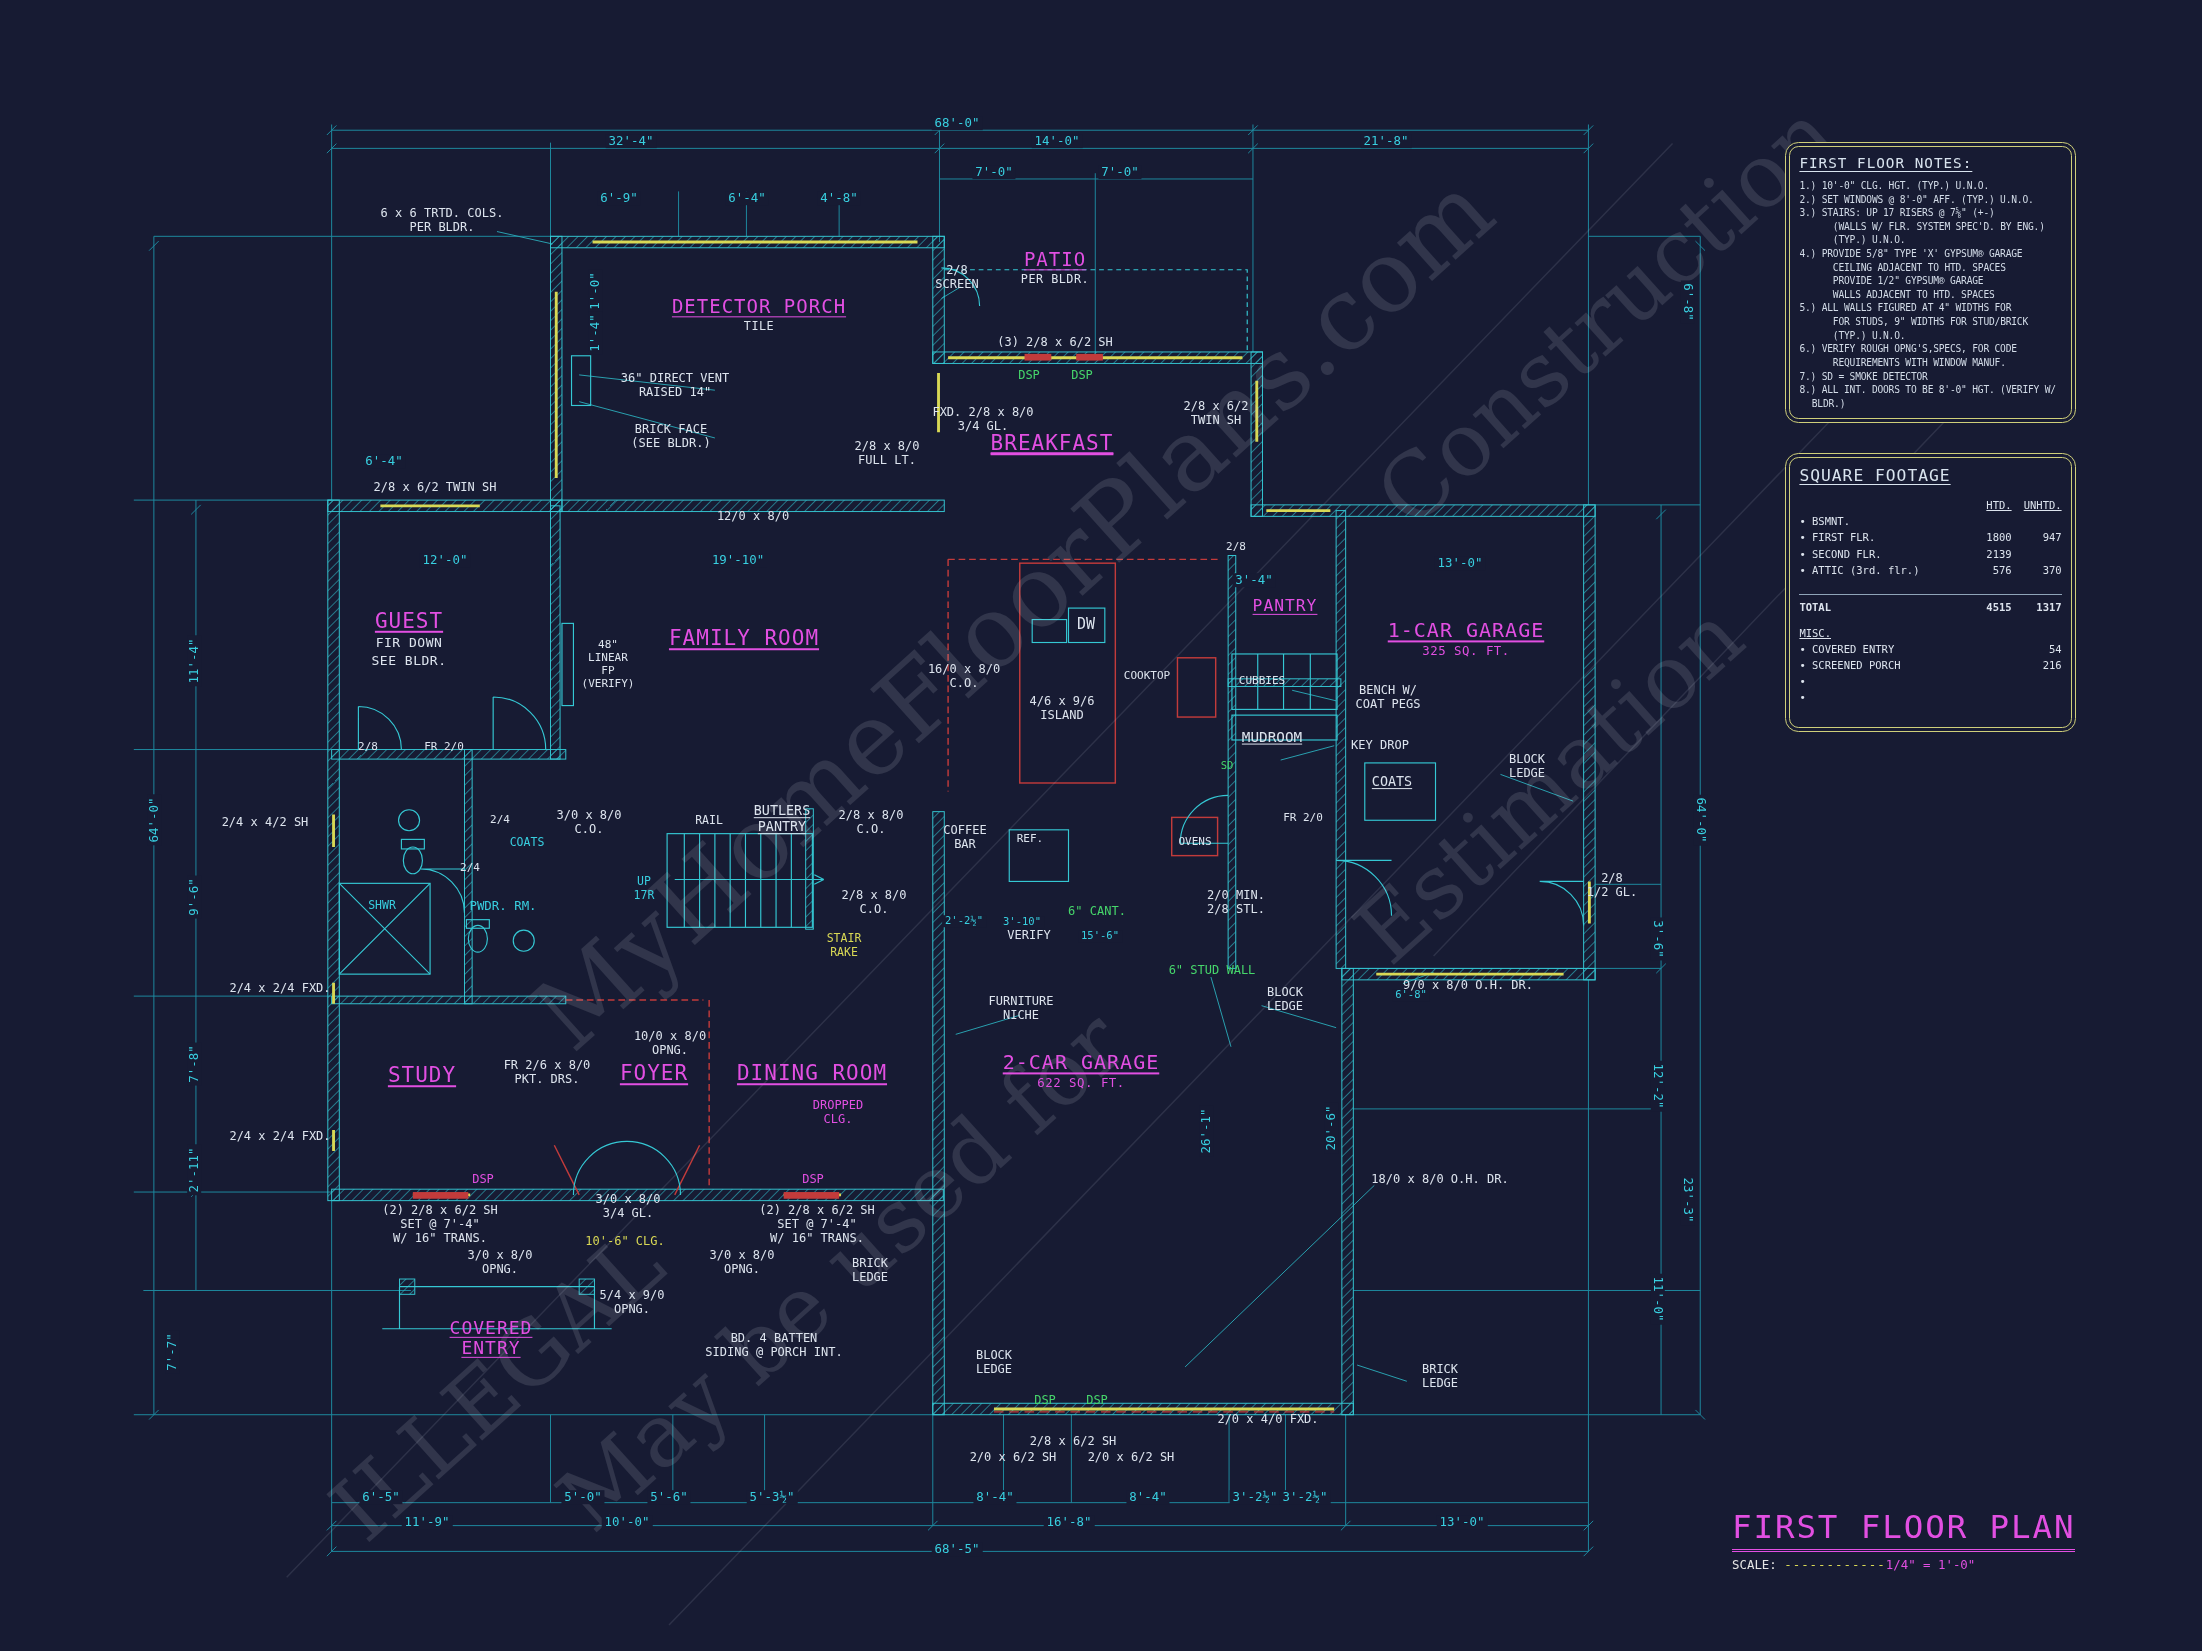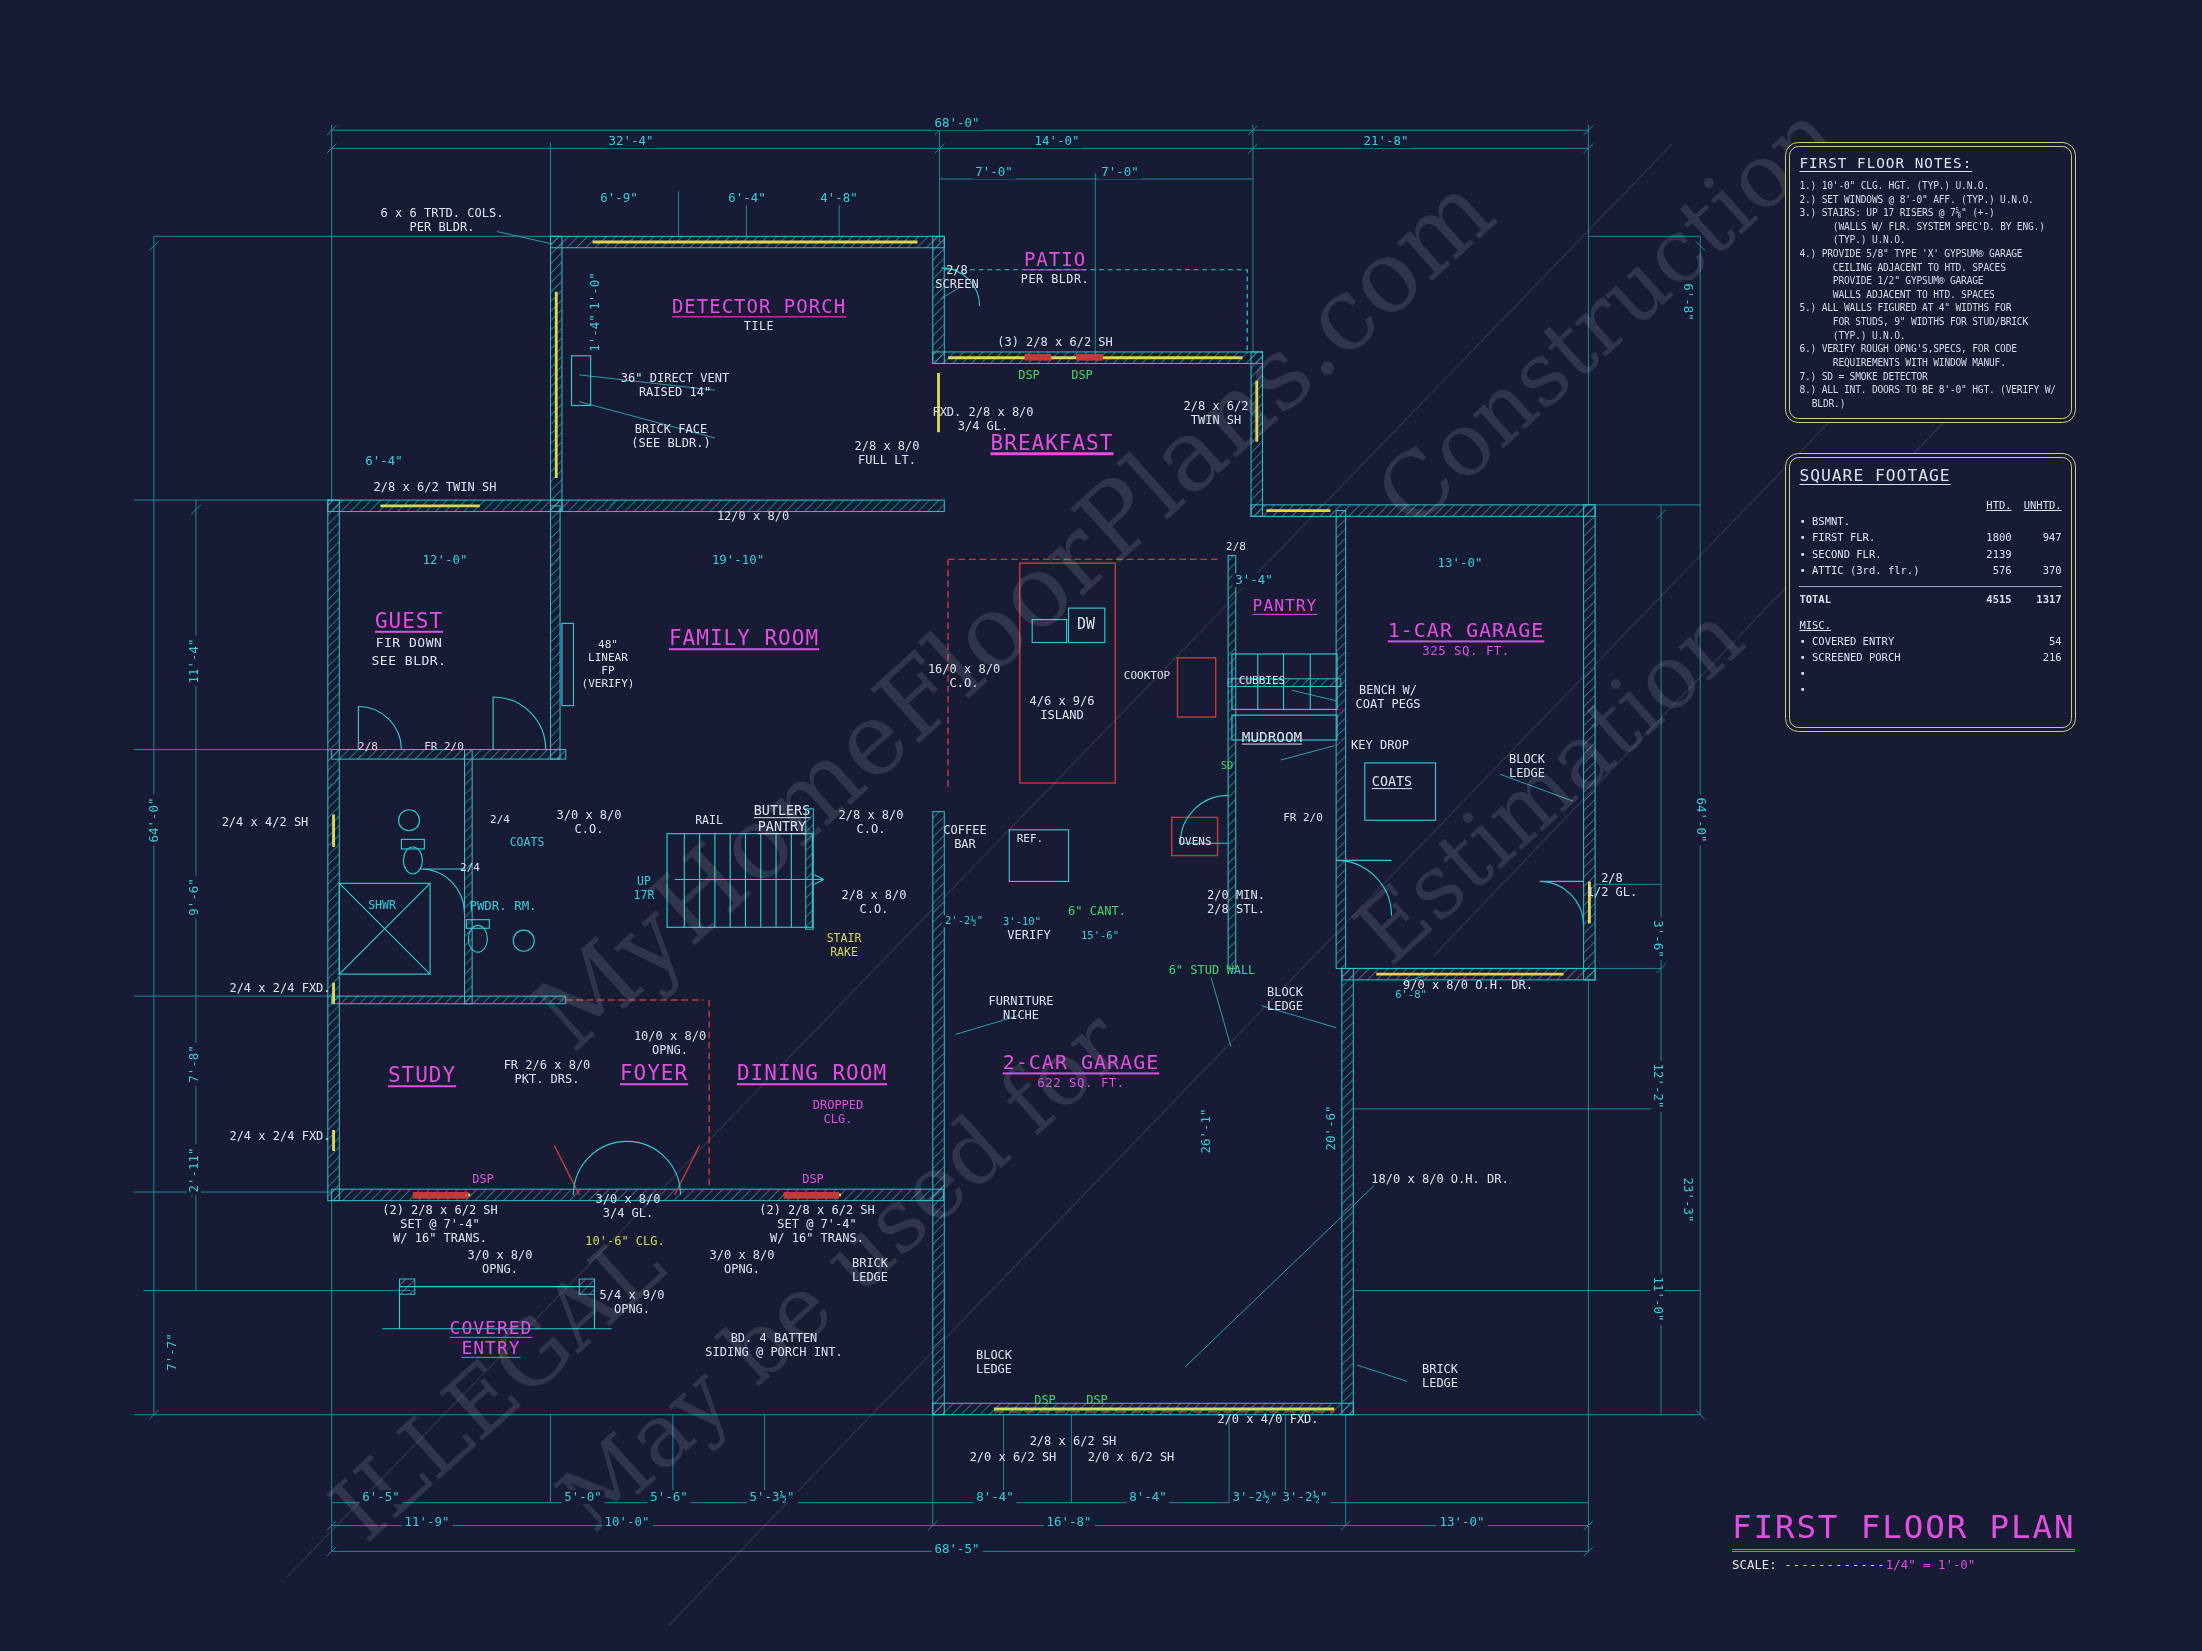--- a/index.html
+++ b/index.html
@@ -29,21 +29,21 @@
   .panel-title{color:#d9e4ef;text-decoration:underline;text-underline-offset:2.9px;letter-spacing:1px;margin-bottom:7.6px}
   #notes-panel{left:1785px;top:142px;height:279px}
   #notes-panel .panel-title{font-size:14.3px}
   #sqft-panel{left:1785px;top:453px;height:277px}
   #sqft-panel .panel-title{font-size:16.3px;margin-bottom:11.5px}
   .note-line{font-size:9.6px;color:#d3dce8;line-height:1.42;white-space:pre-wrap;letter-spacing:-0.2px;padding-left:12.4px;text-indent:-12.4px}
   .sf-head,.sf-row{display:flex;font-size:10.5px;color:#dde4ee;line-height:1.55}
   .sf-label{flex:1;white-space:pre}
   .sf-c1,.sf-c2{width:50px;text-align:right;white-space:pre}
   .sf-head .sf-c1,.sf-head .sf-c2{text-decoration:underline}
-  #sqft-panel .panel-inner>:nth-child(7){border-top:1px solid #8fa4b8;margin-top:8px;padding-top:3.8px;font-weight:bold}
+  #sqft-panel .panel-inner>:nth-child(7){border-top:1px solid #8fa4b8;margin-top:16px;padding-top:3.8px;font-weight:bold}
   .sf-misc{margin-top:11.5px;margin-bottom:1.9px;font-size:10.5px;color:#dde4ee;text-decoration:underline}
 
   #title-block{position:absolute;left:1732px;top:1508px;width:344px}
   #plan-title{font-size:32.5px;color:#e24fe2;letter-spacing:1.9px;border-bottom:3.8px double #e24fe2;padding-bottom:2.9px;display:inline-block}
   #plan-scale{margin-top:4.8px;font-size:12.4px;white-space:pre}
   .sc-l{color:#e5e5e5}
   .sc-d{color:#d8d855;letter-spacing:1px}
   .sc-v{color:#e24fe2}
 </style>
 </head>

